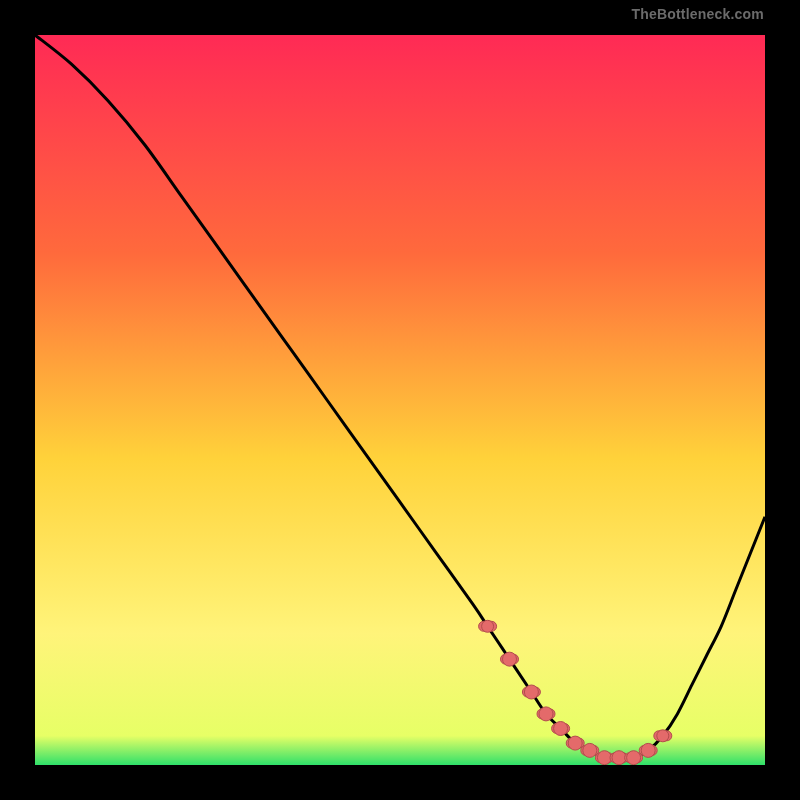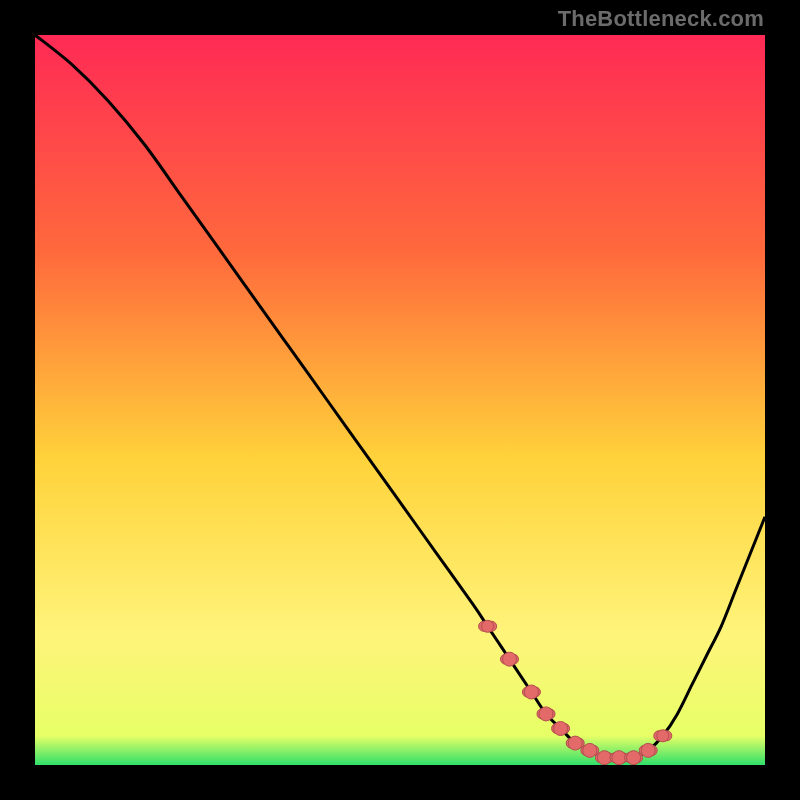--- a/index.html
+++ b/index.html
@@ -24,21 +24,21 @@
     left: 0;
     top: 0;
     width: 730px;
     height: 730px;
   }
   .watermark {
     position: absolute;
     top: 6px;
     right: 36px;
     color: #6b6b6b;
-    font-size: 22px;
+    font-size: 14px;
     font-weight: 600;
     letter-spacing: 0.2px;
     user-select: none;
   }
 </style>
 </head>
 <body>
 
 <div class="watermark">TheBottleneck.com</div>
 

